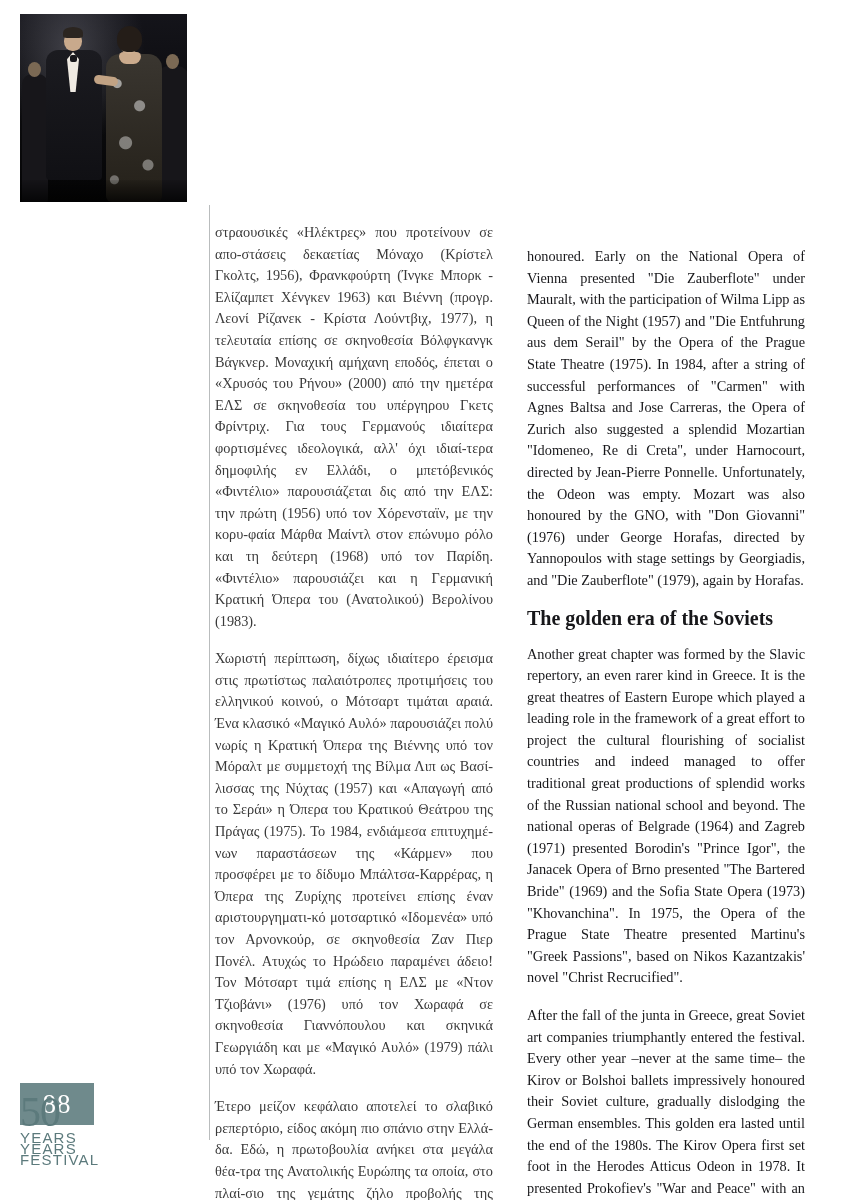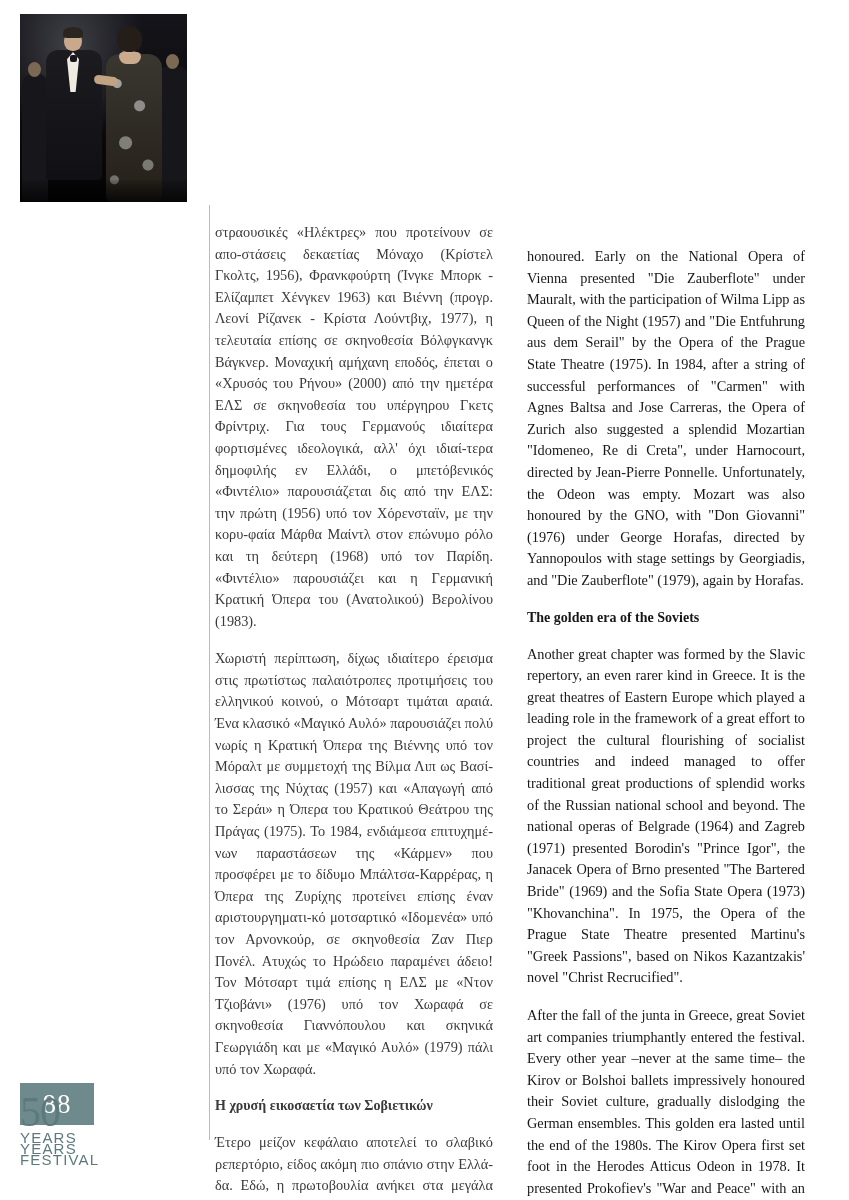--- a/index.html
+++ b/index.html
@@ -192,21 +192,21 @@
   .col-right { left: 527px; color: #17171a; margin-top: 24px; }
 
   .col p {
     margin: 0 0 16px 0;
   }
   .col p:last-child { margin-bottom: 0; }
 
   .subhead {
     font-weight: bold;
     margin: 0 0 14px 0;
-    font-size: 14px;
+    font-size: 20px;
     line-height: 20px;
   }
   .col-left .subhead { color: #3a3a3a; }
 </style>
 </head>
 <body>
 
 <div class="photo">
   <div class="stage"></div>
   <div class="bg-person bg-p1"></div>
@@ -224,21 +224,20 @@
   <div class="woman-head"></div>
   <div class="woman-hair"></div>
   <div class="floor"></div>
 </div>
 
 <div class="rule"></div>
 
 <div class="col col-left">
   <p>στραουσικές «Ηλέκτρες» που προτείνουν σε απο-στάσεις δεκαετίας Μόναχο (Κρίστελ Γκολτς, 1956), Φρανκφούρτη (Ίνγκε Μπορκ - Ελίζαμπετ Χένγκεν 1963) και Βιέννη (προγρ. Λεονί Ρίζανεκ - Κρίστα Λούντβιχ, 1977), η τελευταία επίσης σε σκηνοθεσία Βόλφγκανγκ Βάγκνερ. Μοναχική αμήχανη εποδός, έπεται ο «Χρυσός του Ρήνου» (2000) από την ημετέρα ΕΛΣ σε σκηνοθεσία του υπέργηρου Γκετς Φρίντριχ. Για τους Γερμανούς ιδιαίτερα φορτισμένες ιδεολογικά, αλλ' όχι ιδιαί-τερα δημοφιλής εν Ελλάδι, ο μπετόβενικός «Φιντέλιο» παρουσιάζεται δις από την ΕΛΣ: την πρώτη (1956) υπό τον Χόρενσταϊν, με την κορυ-φαία Μάρθα Μαίντλ στον επώνυμο ρόλο και τη δεύτερη (1968) υπό τον Παρίδη. «Φιντέλιο» παρουσιάζει και η Γερμανική Κρατική Όπερα του (Ανατολικού) Βερολίνου (1983).</p>
   <p>Χωριστή περίπτωση, δίχως ιδιαίτερο έρεισμα στις πρωτίστως παλαιότροπες προτιμήσεις του ελληνικού κοινού, ο Μότσαρτ τιμάται αραιά. Ένα κλασικό «Μαγικό Αυλό» παρουσιάζει πολύ νωρίς η Κρατική Όπερα της Βιέννης υπό τον Μόραλτ με συμμετοχή της Βίλμα Λιπ ως Βασί-λισσας της Νύχτας (1957) και «Απαγωγή από το Σεράι» η Όπερα του Κρατικού Θεάτρου της Πράγας (1975). Το 1984, ενδιάμεσα επιτυχημέ-νων παραστάσεων της «Κάρμεν» που προσφέρει με το δίδυμο Μπάλτσα-Καρρέρας, η Όπερα της Ζυρίχης προτείνει επίσης έναν αριστουργηματι-κό μοτσαρτικό «Ιδομενέα» υπό τον Αρνονκούρ, σε σκηνοθεσία Ζαν Πιερ Πονέλ. Ατυχώς το Ηρώδειο παραμένει άδειο! Τον Μότσαρτ τιμά επίσης η ΕΛΣ με «Ντον Τζιοβάνι» (1976) υπό τον Χωραφά σε σκηνοθεσία Γιαννόπουλου και σκηνικά Γεωργιάδη και με «Μαγικό Αυλό» (1979) πάλι υπό τον Χωραφά.</p>
-  <p class="subhead">Η χρυσή εικοσαετία των Σοβιετικών</p>
   <p>Έτερο μείζον κεφάλαιο αποτελεί το σλαβικό ρεπερτόριο, είδος ακόμη πιο σπάνιο στην Ελλά-δα. Εδώ, η πρωτοβουλία ανήκει στα μεγάλα θέα-τρα της Ανατολικής Ευρώπης τα οποία, στο πλαί-σιο της γεμάτης ζήλο προβολής της πολιτιστικής</p>
 </div>
 
 <div class="col col-right">
   <p>honoured. Early on the National Opera of Vienna presented "Die Zauberflote" under Mauralt, with the participation of Wilma Lipp as Queen of the Night (1957) and "Die Entfuhrung aus dem Serail" by the Opera of the Prague State Theatre (1975). In 1984, after a string of successful performances of "Carmen" with Agnes Baltsa and Jose Carreras, the Opera of Zurich also suggested a splendid Mozartian "Idomeneo, Re di Creta", under Harnocourt, directed by Jean-Pierre Ponnelle. Unfortunately, the Odeon was empty. Mozart was also honoured by the GNO, with "Don Giovanni" (1976) under George Horafas, directed by Yannopoulos with stage settings by Georgiadis, and "Die Zauberflote" (1979), again by Horafas.</p>
   <p class="subhead">The golden era of the Soviets</p>
   <p>Another great chapter was formed by the Slavic repertory, an even rarer kind in Greece. It is the great theatres of Eastern Europe which played a leading role in the framework of a great effort to project the cultural flourishing of socialist countries and indeed managed to offer traditional great productions of splendid works of the Russian national school and beyond. The national operas of Belgrade (1964) and Zagreb (1971) presented Borodin's "Prince Igor", the Janacek Opera of Brno presented "The Bartered Bride" (1969) and the Sofia State Opera (1973) "Khovanchina". In 1975, the Opera of the Prague State Theatre presented Martinu's "Greek Passions", based on Nikos Kazantzakis' novel "Christ Recrucified".</p>
   <p>After the fall of the junta in Greece, great Soviet art companies triumphantly entered the festival. Every other year –never at the same time– the Kirov or Bolshoi ballets impressively honoured their Soviet culture, gradually dislodging the German ensembles. This golden era lasted until the end of the 1980s. The Kirov Opera first set foot in the Herodes Atticus Odeon in 1978. It presented Prokofiev's "War and Peace" with an impressive cast of sublime Soviet singers, and</p>
 </div>
 

